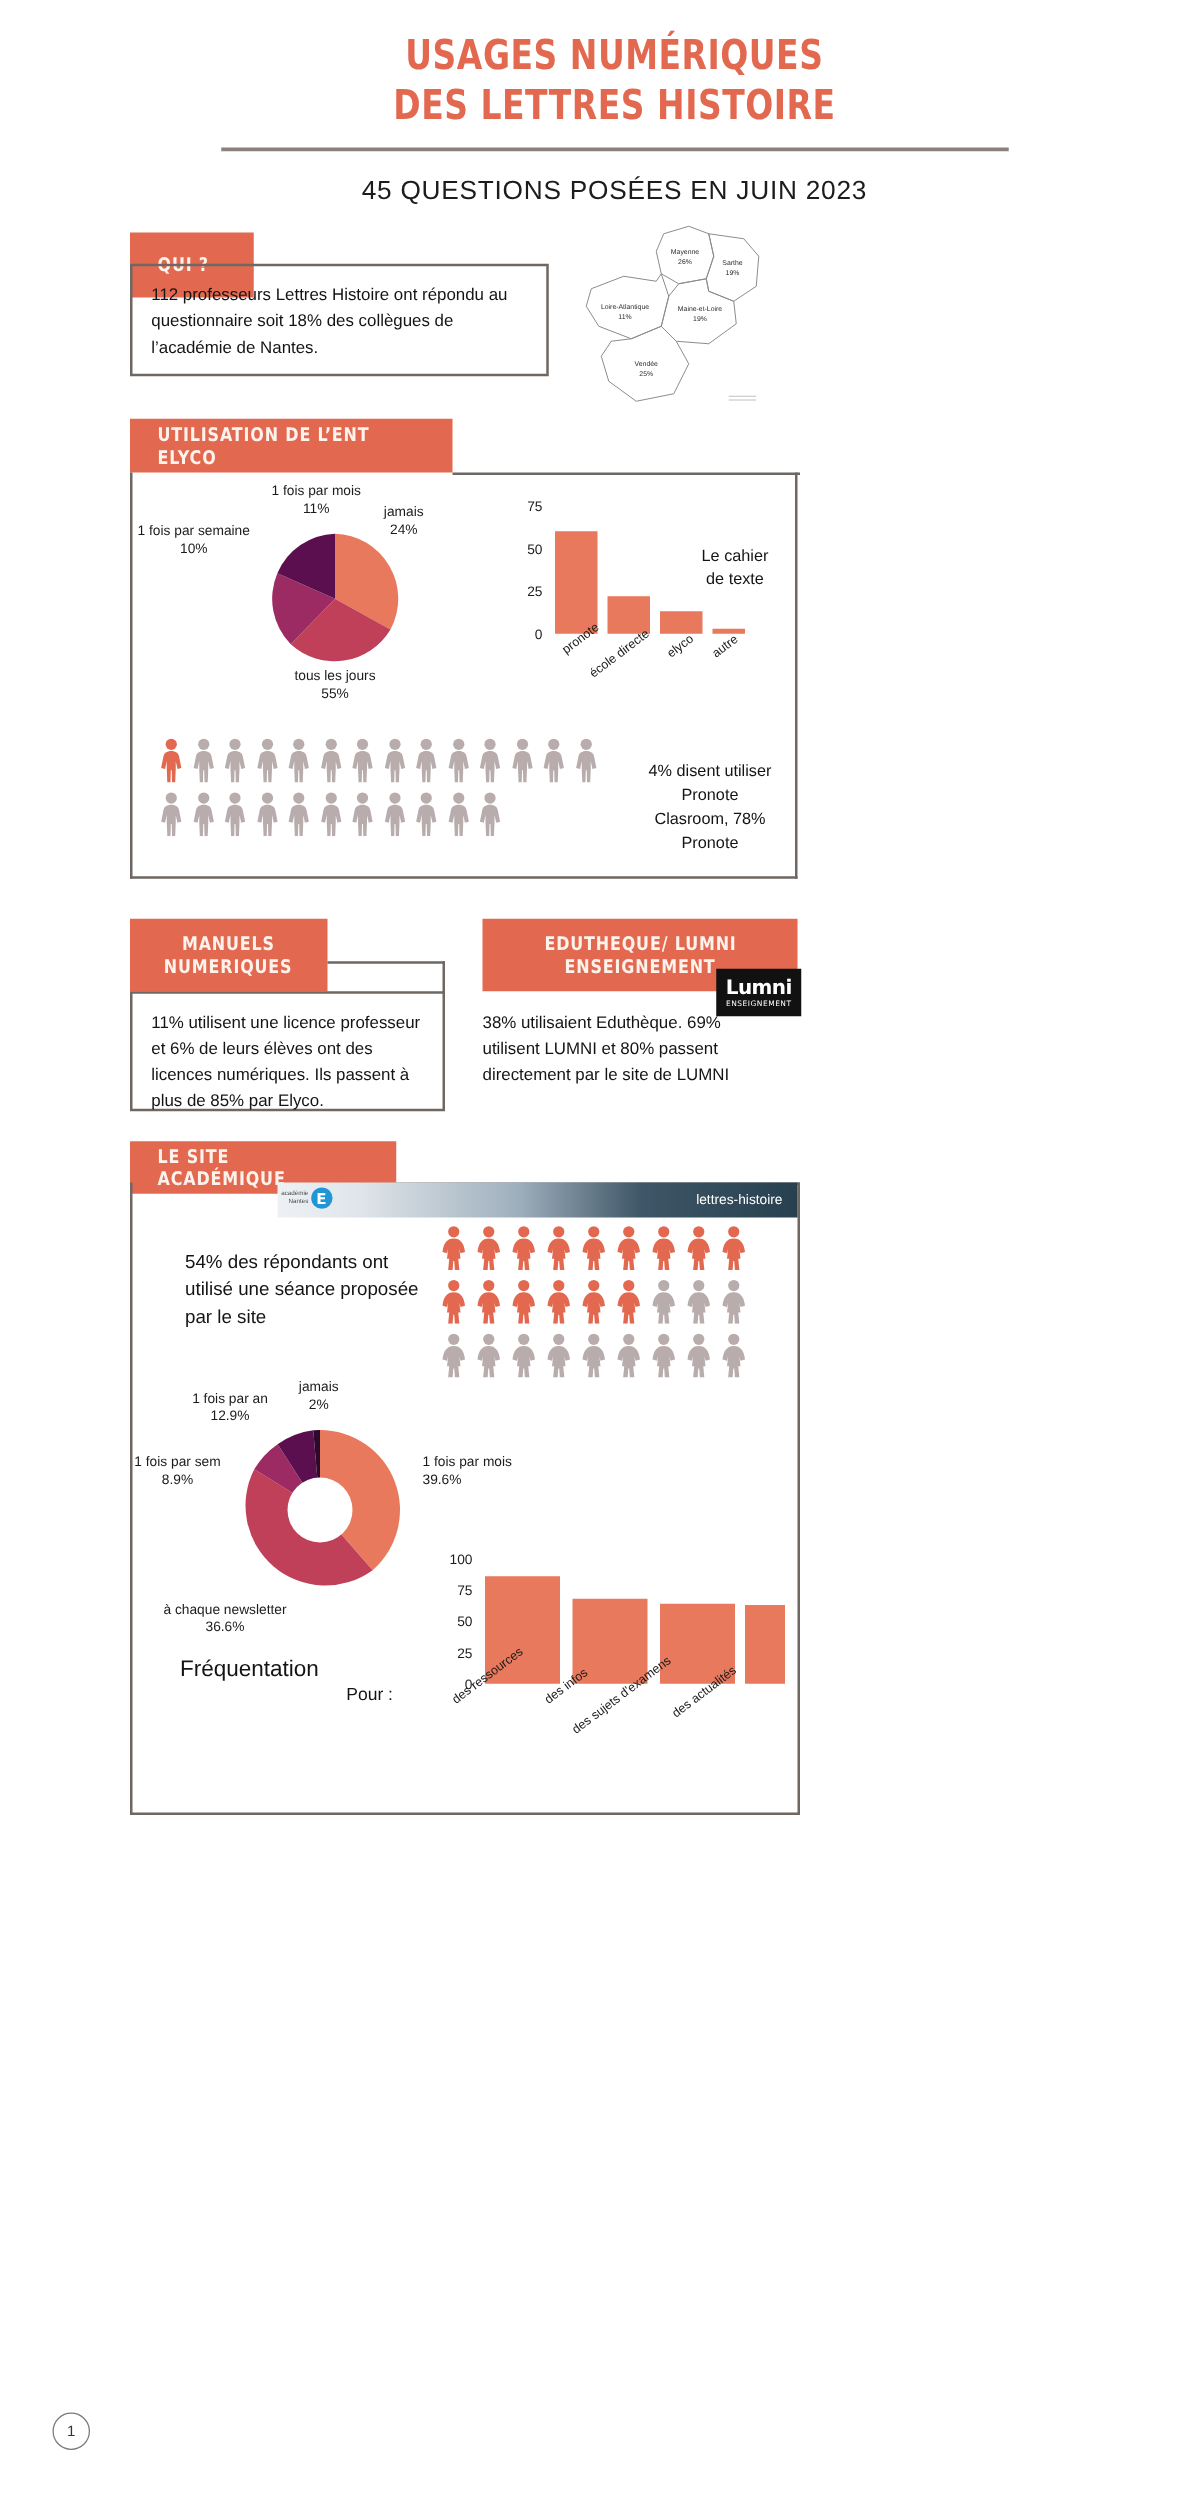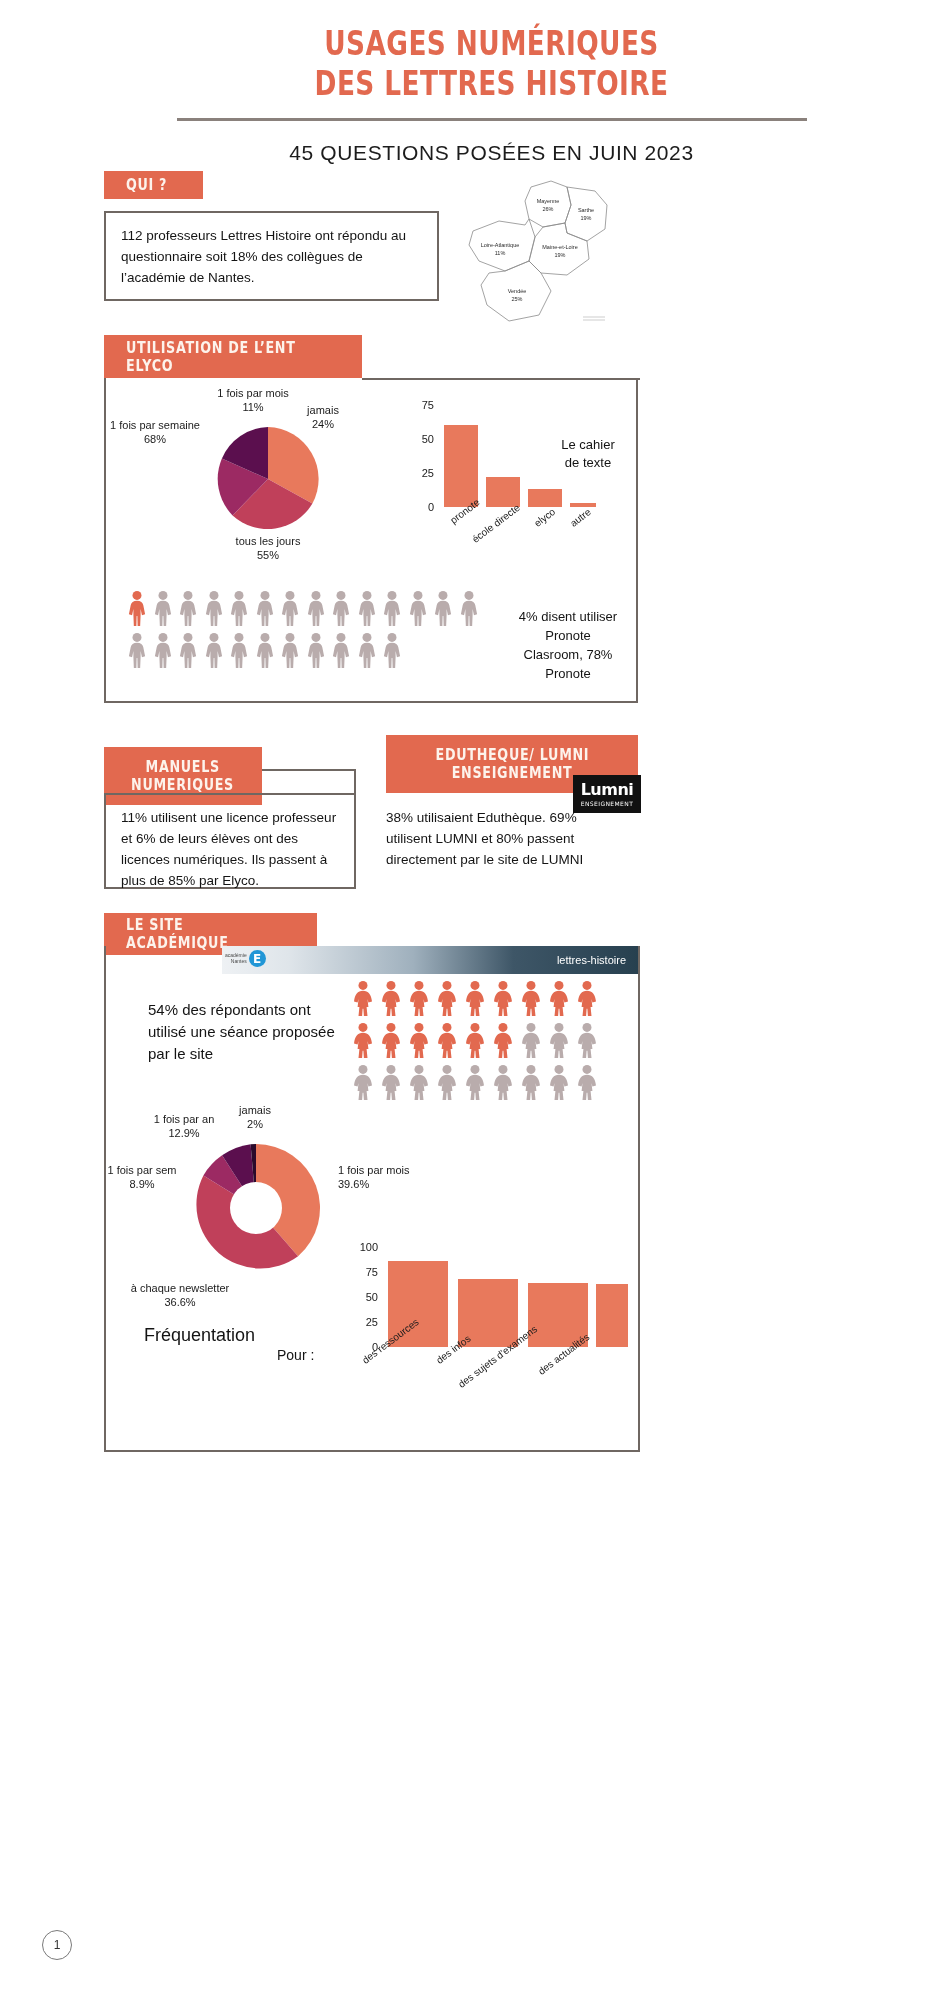--- a/index.html
+++ b/index.html
@@ -53,37 +53,37 @@
 
   .boxtext {
     border: 2px solid #6f6762;
     font-size: 13.5px;
     line-height: 1.55;
     color: #141414;
     padding: 13px 15px;
   }
 
   
-  .qui-banner { position: absolute; left: 104px; top: 171px; width: 99px; height: 28px; }
+  .qui-banner { position: absolute; left: 104px; top: 186px; width: 99px; height: 52px; }
   .qui-box { position: absolute; left: 104px; top: 211px; width: 335px; height: 90px; }
   .map-wrap { position: absolute; left: 455px; top: 175px; width: 200px; height: 155px; }
 
   
   .elyco-banner { position: absolute; left: 104px; top: 335px; width: 258px; height: 43px; }
   .elyco-box {
     position: absolute; left: 104px; top: 378px; width: 534px; height: 325px;
     border: 2px solid #6f6762; border-top: none;
   }
   .elyco-line { position: absolute; left: 362px; top: 378px; width: 278px; height: 2px; background: #6f6762; }
 
   .pielabel { position: absolute; font-size: 11px; color: #1b1b1b; text-align: center; line-height: 1.3; }
 
   
   .man-banner { position: absolute; left: 104px; top: 735px; width: 158px; height: 58px;
-    flex-direction: column; justify-content: center; align-items: center; padding: 0; text-align: center; margin-top: 12px; }
+    flex-direction: column; justify-content: center; align-items: center; padding: 0; text-align: center; }
   .man-banner span { transform: scaleX(0.85); transform-origin: center; }
   .man-box { position: absolute; left: 104px; top: 793px; width: 252px; height: 96px; }
   .man-line { position: absolute; left: 262px; top: 769px; width: 94px; height: 2px; background: #6f6762; }
   .man-vline { position: absolute; left: 354px; top: 769px; width: 2px; height: 26px; background: #6f6762; }
 
   .edu-banner { position: absolute; left: 386px; top: 735px; width: 252px; height: 58px;
     flex-direction: column; justify-content: center; align-items: center; padding: 4px; text-align: center; }
   .edu-banner span { transform: scaleX(0.85); transform-origin: center; }
   .edu-text { position: absolute; left: 386px; top: 808px; width: 230px;
     font-size: 13.5px; line-height: 1.55; color: #141414; }
@@ -187,21 +187,21 @@
   </div>
   <div class="elyco-line"></div>
   <div class="elyco-box"></div>
 
   <div class="pielabel" style="left:188px; top:386px; width:130px;">
     <span>1 fois par mois</span><br>
     <span>11%</span>
   </div>
   <div class="pielabel" style="left:102px; top:418px; width:106px;">
     <span>1 fois par semaine</span><br>
-    <span>68%</span>
+    <span>10%</span>
   </div>
   <div class="pielabel" style="left:290px; top:403px; width:66px;">
     <span>jamais</span><br>
     <span>24%</span>
   </div>
   <div class="pielabel" style="left:208px; top:534px; width:120px;">
     <span>tous les jours</span><br>
     <span>55%</span>
   </div>
 

